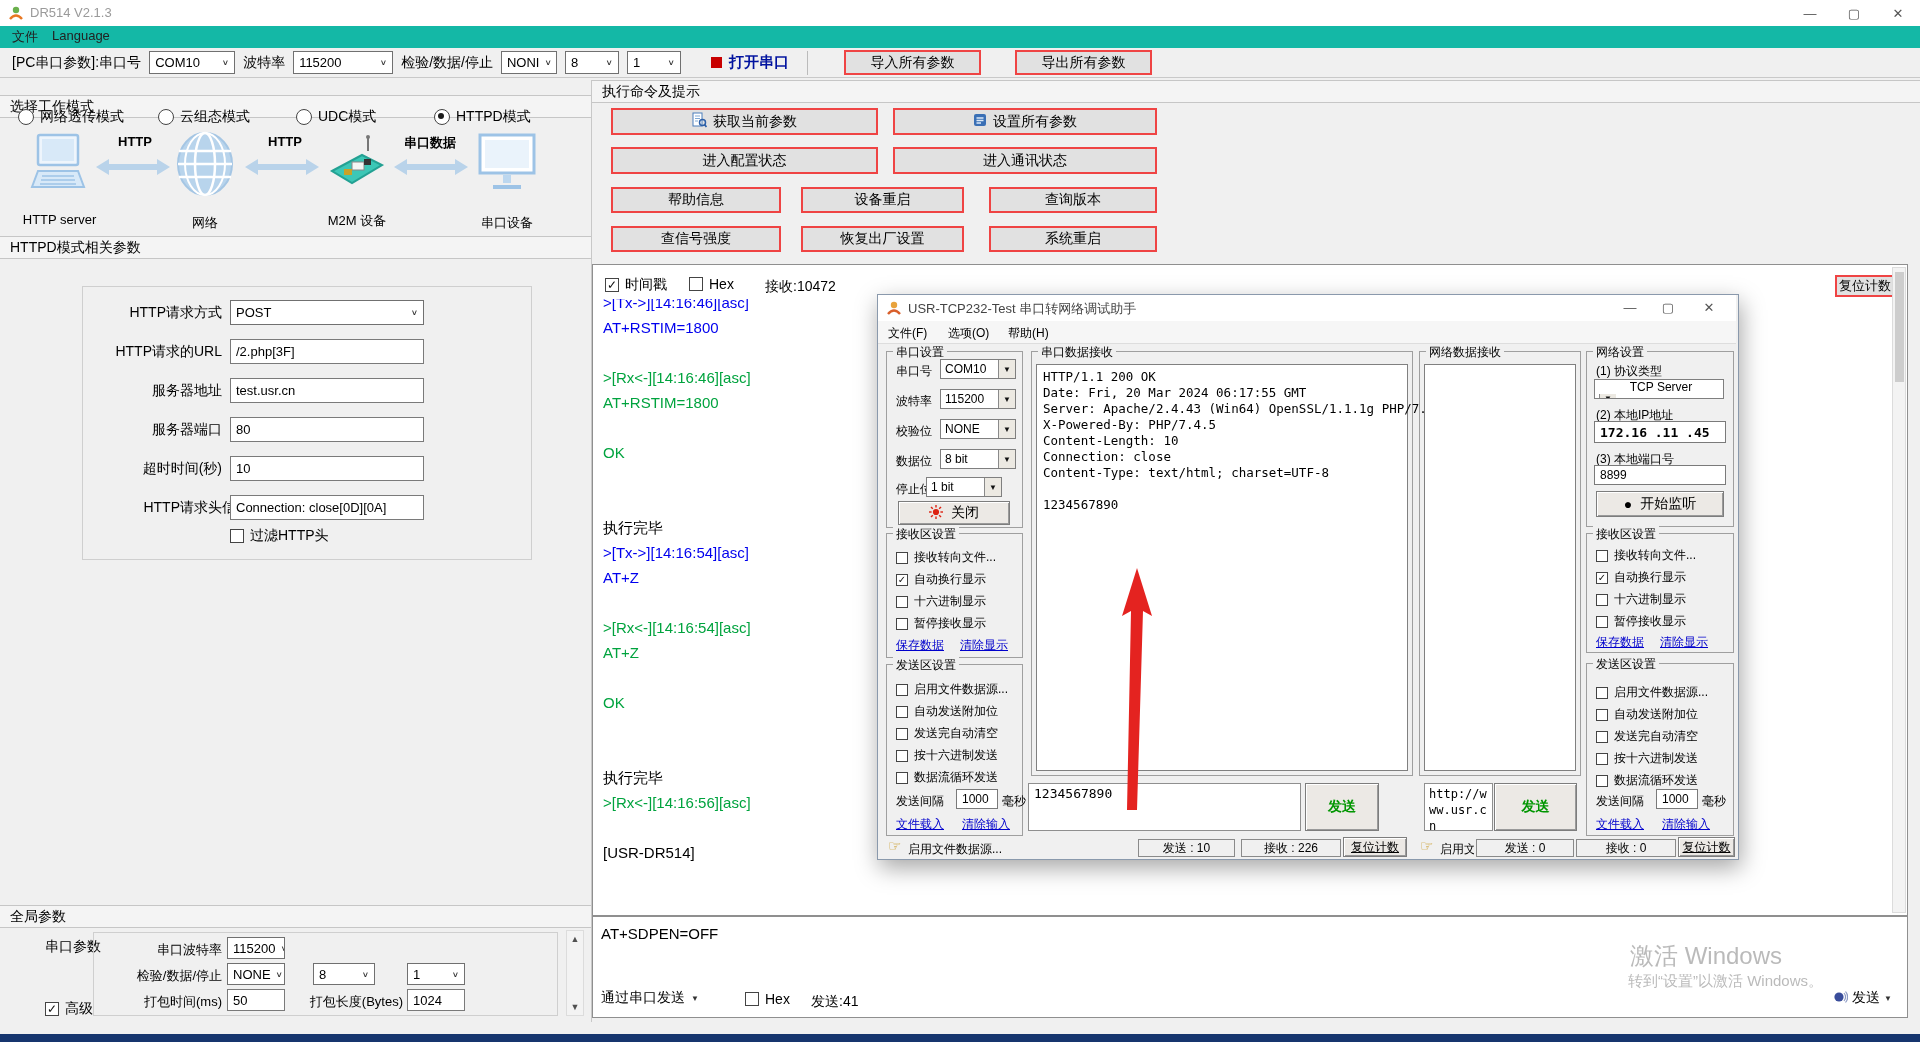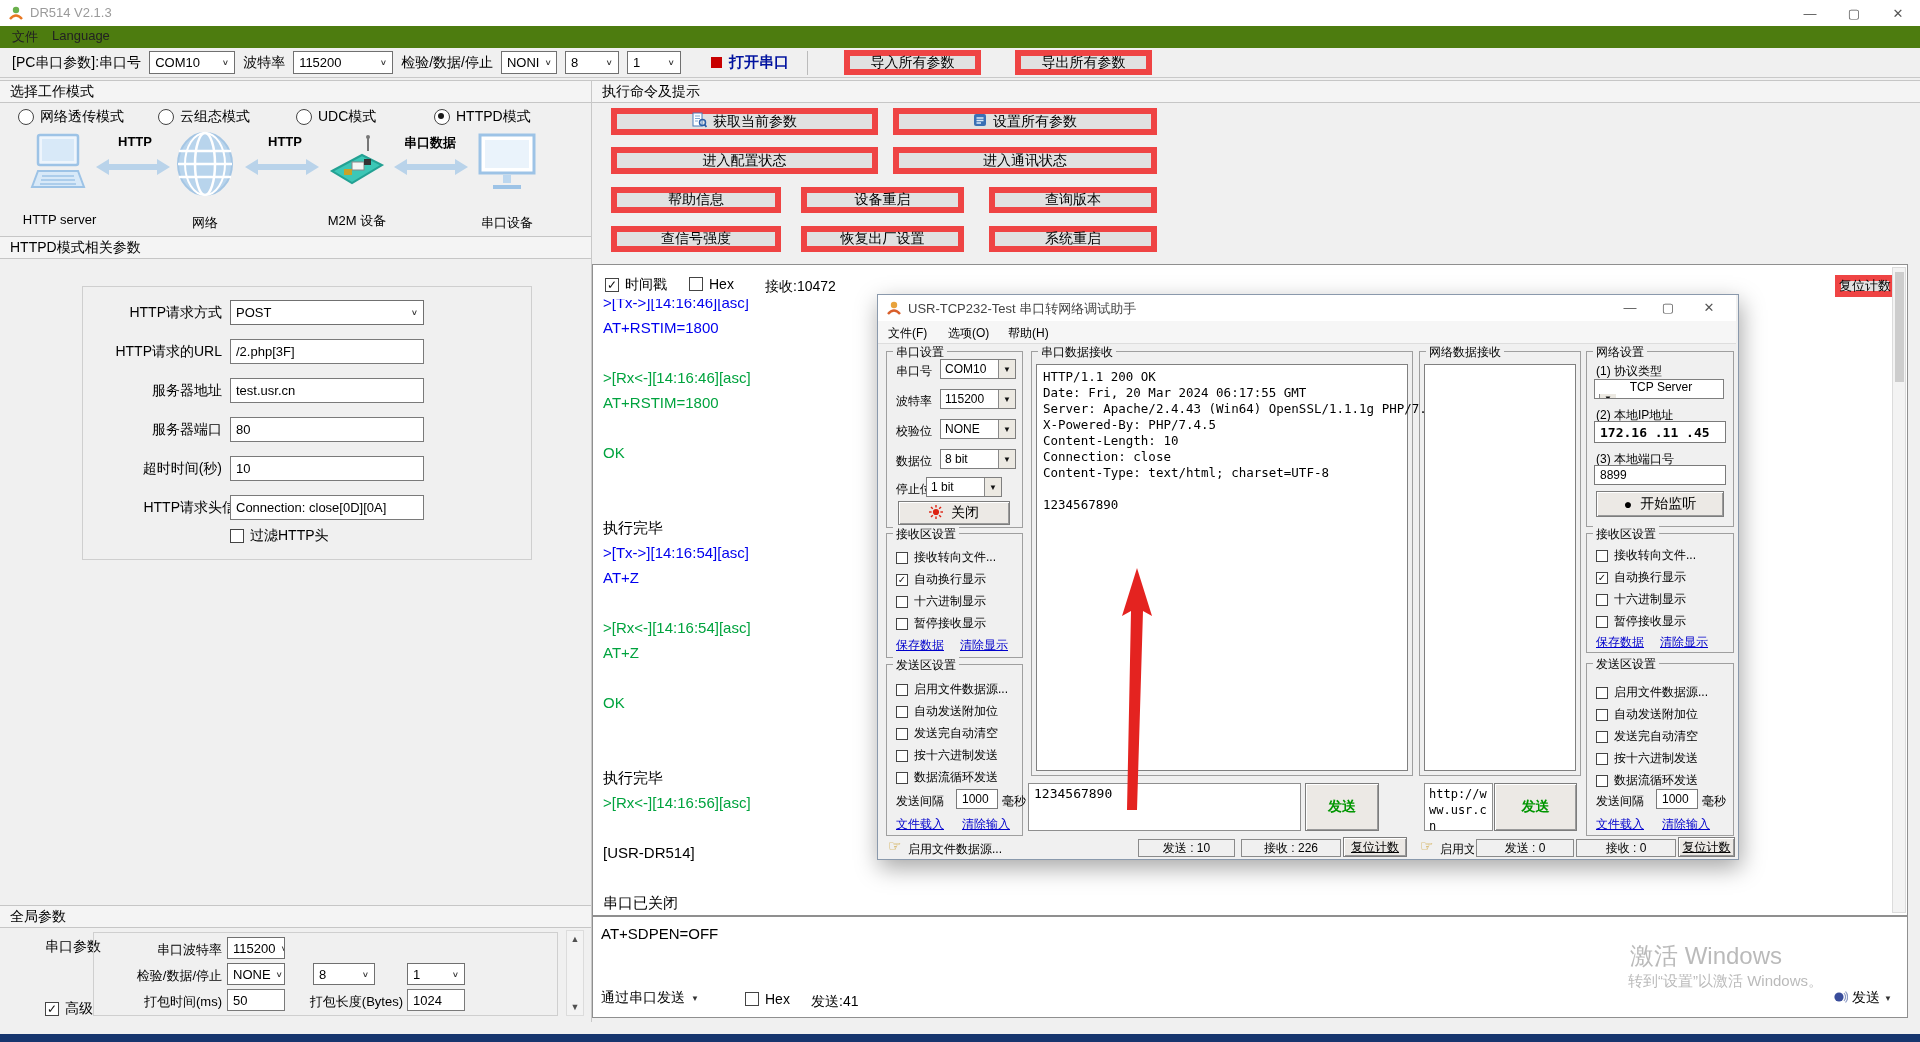--- a/index.html
+++ b/index.html
@@ -3,32 +3,32 @@
 <meta charset="utf-8">
 <style>
   html,body{margin:0;padding:0;background:#444;}
   #root{position:relative;width:1920px;height:1042px;background:#f0f0f0;overflow:hidden;
         font-family:"Liberation Sans",sans-serif;color:#000;font-size:14px;}
   .a{position:absolute;}
   
   .titlebar{left:0;top:0;width:1920px;height:26px;background:#fff;}
   .title-text{color:#9a9a9a;font-size:13px;}
   .winbtn{width:44px;height:26px;display:flex;align-items:center;justify-content:center;color:#555;font-size:13px;}
-  .menubar{left:0;top:26px;width:1920px;height:22px;background:#4d7c0f;border-bottom:1px solid #e8e8e8;}
+  .menubar{left:0;top:26px;width:1920px;height:22px;background:#14b8a6;border-bottom:1px solid #e8e8e8;}
   .menuitem{font-size:13px;color:#222;padding:2px 6px;}
   
   .toolbar{left:0;top:48px;width:1920px;height:30px;background:#f0f0f0;border-bottom:1px solid #c9c9c9;
            display:flex;align-items:center;padding-left:12px;gap:8px;box-sizing:border-box;}
   .lbl{font-size:14px;color:#000;white-space:nowrap;}
   .sel{height:23px;background:#fff;border:1px solid #707070;display:flex;align-items:center;
        justify-content:space-between;padding:0 5px;font-size:13px;box-sizing:border-box;white-space:nowrap;overflow:hidden;}
   .chev{font-size:10px;color:#333;margin-left:5px;transform:scaleY(.8);}
   .input{background:#fff;border:1px solid #7a7a7a;display:flex;align-items:center;padding:8px 5px;
          font-size:13px;box-sizing:border-box;white-space:nowrap;overflow:hidden;}
-  .btn{background:#e1e1e1;border:6px solid #ef4444;display:flex;align-items:center;justify-content:center;
+  .btn{background:#e1e1e1;border:2px solid #ef4444;display:flex;align-items:center;justify-content:center;
        font-size:14px;box-sizing:border-box;white-space:nowrap;}
   .vsep{width:1px;height:24px;background:#bbb;}
   .sqred{width:11px;height:11px;background:#c80000;display:inline-block;margin-right:7px;}
   .openserial{display:flex;align-items:center;font-weight:bold;color:#00129f;font-size:15px;white-space:nowrap;}
   
   .sect{background:#f4f4f4;border-top:1px solid #c6c6c6;border-bottom:1px solid #c6c6c6;
         display:flex;align-items:center;padding-left:10px;font-size:14px;box-sizing:border-box;}
   
   .radio{width:14px;height:14px;border:1px solid #444;border-radius:50%;background:#fff;position:relative;flex:none;}
   .radio[data-checked="true"]::after{content:"";position:absolute;left:3px;top:3px;width:6px;height:6px;border-radius:50%;background:#1a1a1a;}
@@ -112,21 +112,21 @@
     </div>
     <div class="openserial" style="margin-left:22px;">
       <span class="sqred"></span>
       <span>打开串口</span>
     </div>
     <span class="vsep" style="margin-left:10px;"></span>
     <div class="btn" style="width:137px;height:25px;margin-left:28px;">导入所有参数</div>
     <div class="btn" style="width:137px;height:25px;margin-left:26px;">导出所有参数</div>
   </div>
 
-  <div class="a sect" style="left:0;top:80px;width:591px;height:23px;">选择工作模式</div>
+  <div class="a sect" style="left:0;top:95px;width:591px;height:23px;">选择工作模式</div>
 
   <div class="a row" style="left:18px;top:108px;">
     <span class="radio" data-checked="false"></span>
     <span class="lbl">网络透传模式</span>
   </div>
   <div class="a row" style="left:158px;top:108px;">
     <span class="radio" data-checked="false"></span>
     <span class="lbl">云组态模式</span>
   </div>
   <div class="a row" style="left:296px;top:108px;">
@@ -316,21 +316,20 @@
         <div class="logline" data-c="rx">AT+Z</div>
         <div class="logline" data-c="plain"></div>
         <div class="logline" data-c="rx">OK</div>
         <div class="logline" data-c="plain"></div>
         <div class="logline" data-c="plain"></div>
         <div class="logline" data-c="plain">执行完毕</div>
         <div class="logline" data-c="rx">&gt;[Rx&lt;-][14:16:56][asc]</div>
         <div class="logline" data-c="plain"></div>
         <div class="logline" data-c="plain">[USR-DR514]</div>
         <div class="logline" data-c="plain"></div>
-        <div class="logline" data-c="plain">串口已关闭</div>
       </div>
     </div>
     <div class="a scroll-track" style="left:1299px;top:2px;width:14px;height:646px;">
       <div style="position:absolute;left:2px;top:4px;width:9px;height:110px;background:#cdcdcd;"></div>
     </div>
   </div>
 
   <div class="a white" style="left:592px;top:916px;width:1316px;height:102px;">
     <div class="a" style="left:8px;top:8px;font-size:15px;">AT+SDPEN=OFF</div>
     <div class="a row" style="left:8px;top:72px;">

